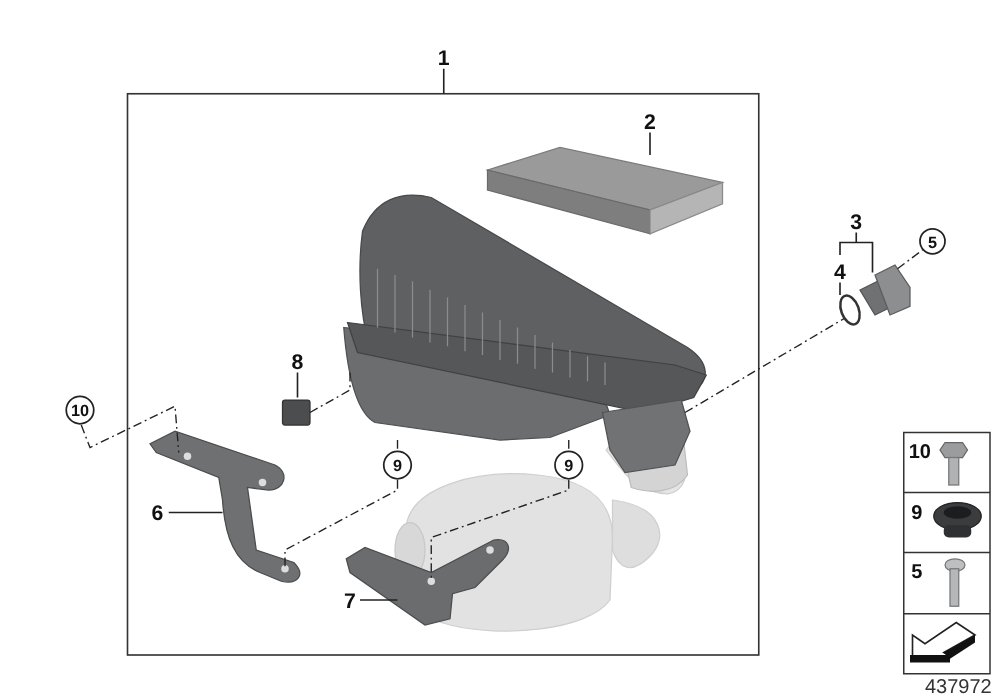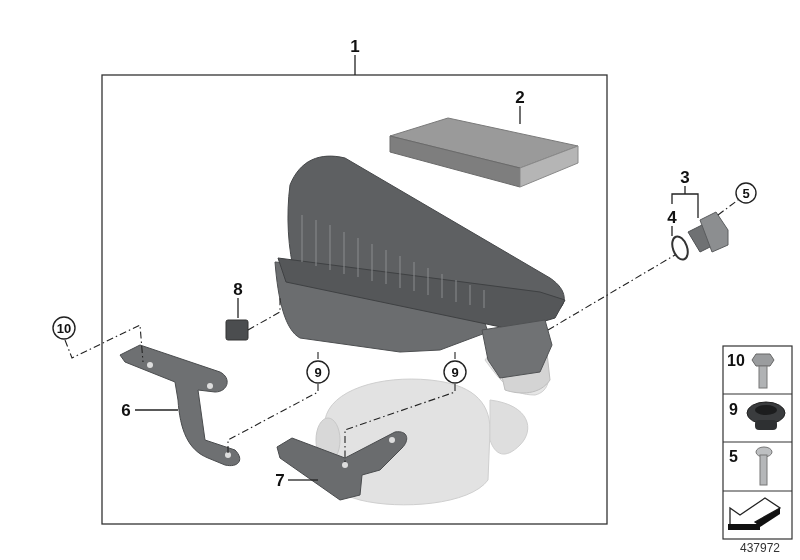--- a/index.html
+++ b/index.html
@@ -3,21 +3,21 @@
 <meta charset="utf-8">
 <style>
   html,body{margin:0;padding:0;background:#fff;}
   body{width:800px;height:560px;position:relative;overflow:hidden;font-family:"Liberation Sans",sans-serif;}
   svg{position:absolute;left:0;top:0;}
   .num{font-family:"Liberation Sans",sans-serif;font-weight:bold;fill:#111;}
   .circ{font-family:"Liberation Sans",sans-serif;font-weight:bold;fill:#111;font-size:13px;}
   .lead{stroke:#222;stroke-width:1.3;fill:none;}
   .dash{stroke:#222;stroke-width:1.1;fill:none;stroke-dasharray:7 3 1.5 3;}
   .frame{stroke:#333;stroke-width:1.3;fill:none;}
-  .refno{position:absolute;left:740px;top:541px;font-size:12px;color:#333;}
+  .refno{position:absolute;left:740px;top:541px;font-size:16px;color:#333;}
 </style>
 </head>
 <body>
 
 <svg width="800" height="560" viewBox="0 0 800 560">
 
   <g>
     <rect class="frame" x="102" y="75" width="505" height="449"></rect>
     <line class="lead" x1="355" y1="55" x2="355" y2="75"></line>
   </g>

